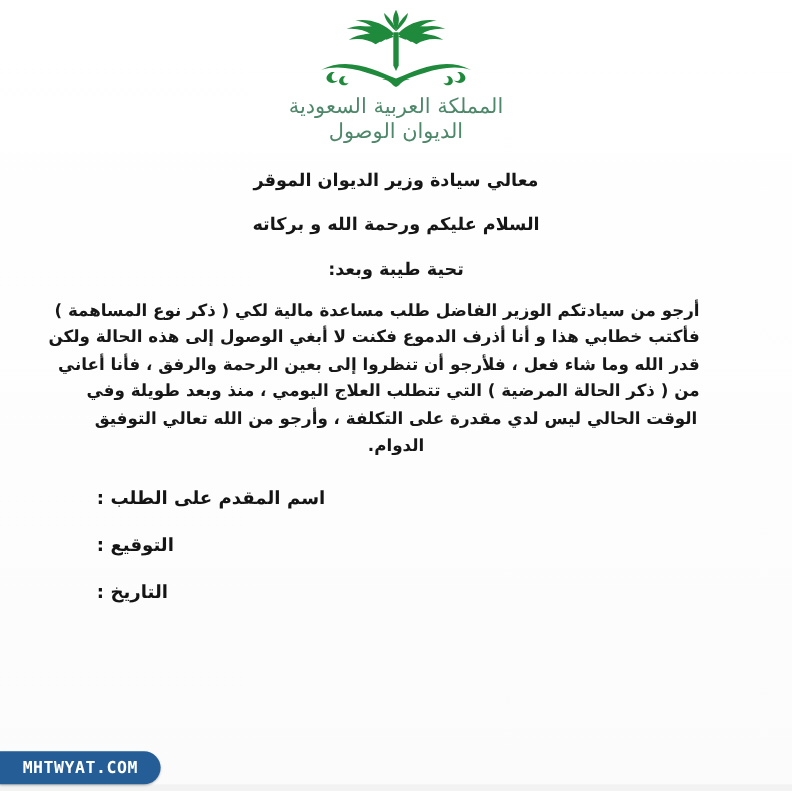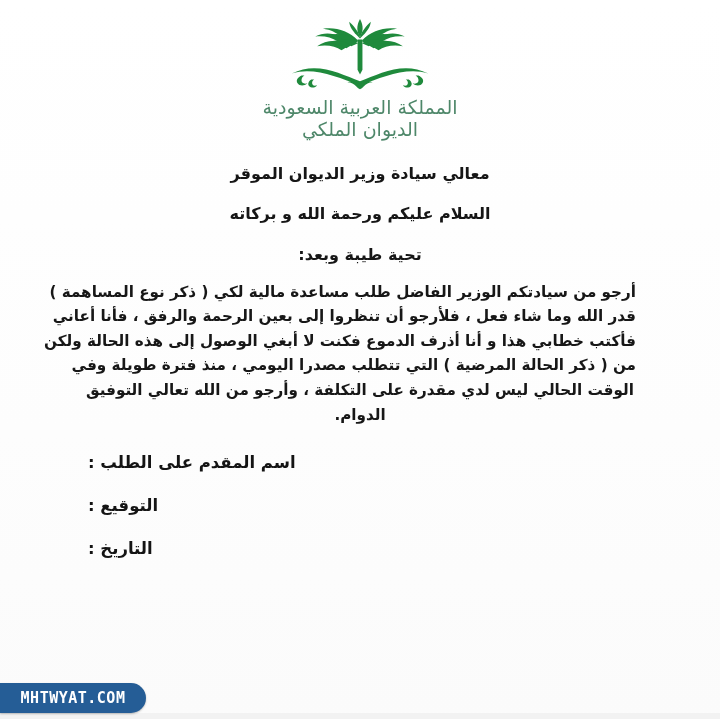--- a/index.html
+++ b/index.html
@@ -21,21 +21,21 @@
     width: 720px;
     height: 719px;
     position: relative;
     box-sizing: border-box;
     background:
       linear-gradient(to bottom, #ffffff 0%, #fdfdfd 60%, #fbfbfb 100%);
   }
 
   
   .header {
-    padding-top: 16px;
+    padding-top: 6px;
     text-align: center;
   }
   .emblem {
     display: block;
     margin: 0 auto;
     width: 150px;
     height: 78px;
   }
   .header-lines {
     margin-top: 2px;
@@ -189,36 +189,36 @@
 
         <path d="M270 122 c8 4 12 10 8 16 -4 6 -14 6 -20 0 6 2 12 0 12 -6 0 -4 -2 -8 -6 -10 z"></path>
         <path d="M250 130 c6 4 8 10 4 14 -5 5 -13 3 -16 -2 5 2 9 1 10 -3 1 -4 -1 -7 -4 -9 z"></path>
 
         <path d="M124 136 c10 -4 18 -2 26 4 8 -6 16 -8 26 -4 -8 0 -14 4 -18 8 -3 4 -8 6 -8 6 s-5 -2 -8 -6 c-4 -4 -10 -8 -18 -8 z"></path>
       </g>
     </svg>
 
     <div class="header-lines">
       <div class="header-line">المملكة العربية السعودية</div>
-      <div class="header-line second">الديوان الملكي</div>
+      <div class="header-line second">الديوان الوصول</div>
     </div>
   </div>
 
 
   <div class="salutations">
     <div class="salutation">معالي سيادة وزير الديوان الموقر</div>
     <div class="salutation">السلام عليكم ورحمة الله و بركاته</div>
     <div class="salutation third">تحية طيبة وبعد:</div>
   </div>
 
   <div class="body-block">
     <div class="body-line">أرجو من سيادتكم الوزير الفاضل طلب مساعدة مالية لكي ( ذكر نوع المساهمة )</div>
+    <div class="body-line">فأكتب خطابي هذا و أنا أذرف الدموع فكنت لا أبغي الوصول إلى هذه الحالة ولكن</div>
     <div class="body-line">قدر الله وما شاء فعل  ، فلأرجو أن تنظروا إلى بعين الرحمة والرفق ، فأنا أعاني</div>
-    <div class="body-line">فأكتب خطابي هذا و أنا أذرف الدموع فكنت لا أبغي الوصول إلى هذه الحالة ولكن</div>
-    <div class="body-line">من ( ذكر الحالة المرضية ) التي تتطلب مصدرا اليومي ، منذ فترة طويلة وفي</div>
+    <div class="body-line">من ( ذكر الحالة المرضية ) التي تتطلب العلاج اليومي ، منذ وبعد طويلة وفي</div>
     <div class="body-line">الوقت الحالي ليس لدي مقدرة على التكلفة ، وأرجو من الله تعالي التوفيق</div>
     <div class="body-line short">الدوام.</div>
   </div>
 
   <div class="fields">
     <div class="field-row">اسم المقدم على الطلب :</div>
     <div class="field-row">التوقيع :</div>
     <div class="field-row">التاريخ :</div>
   </div>
 

